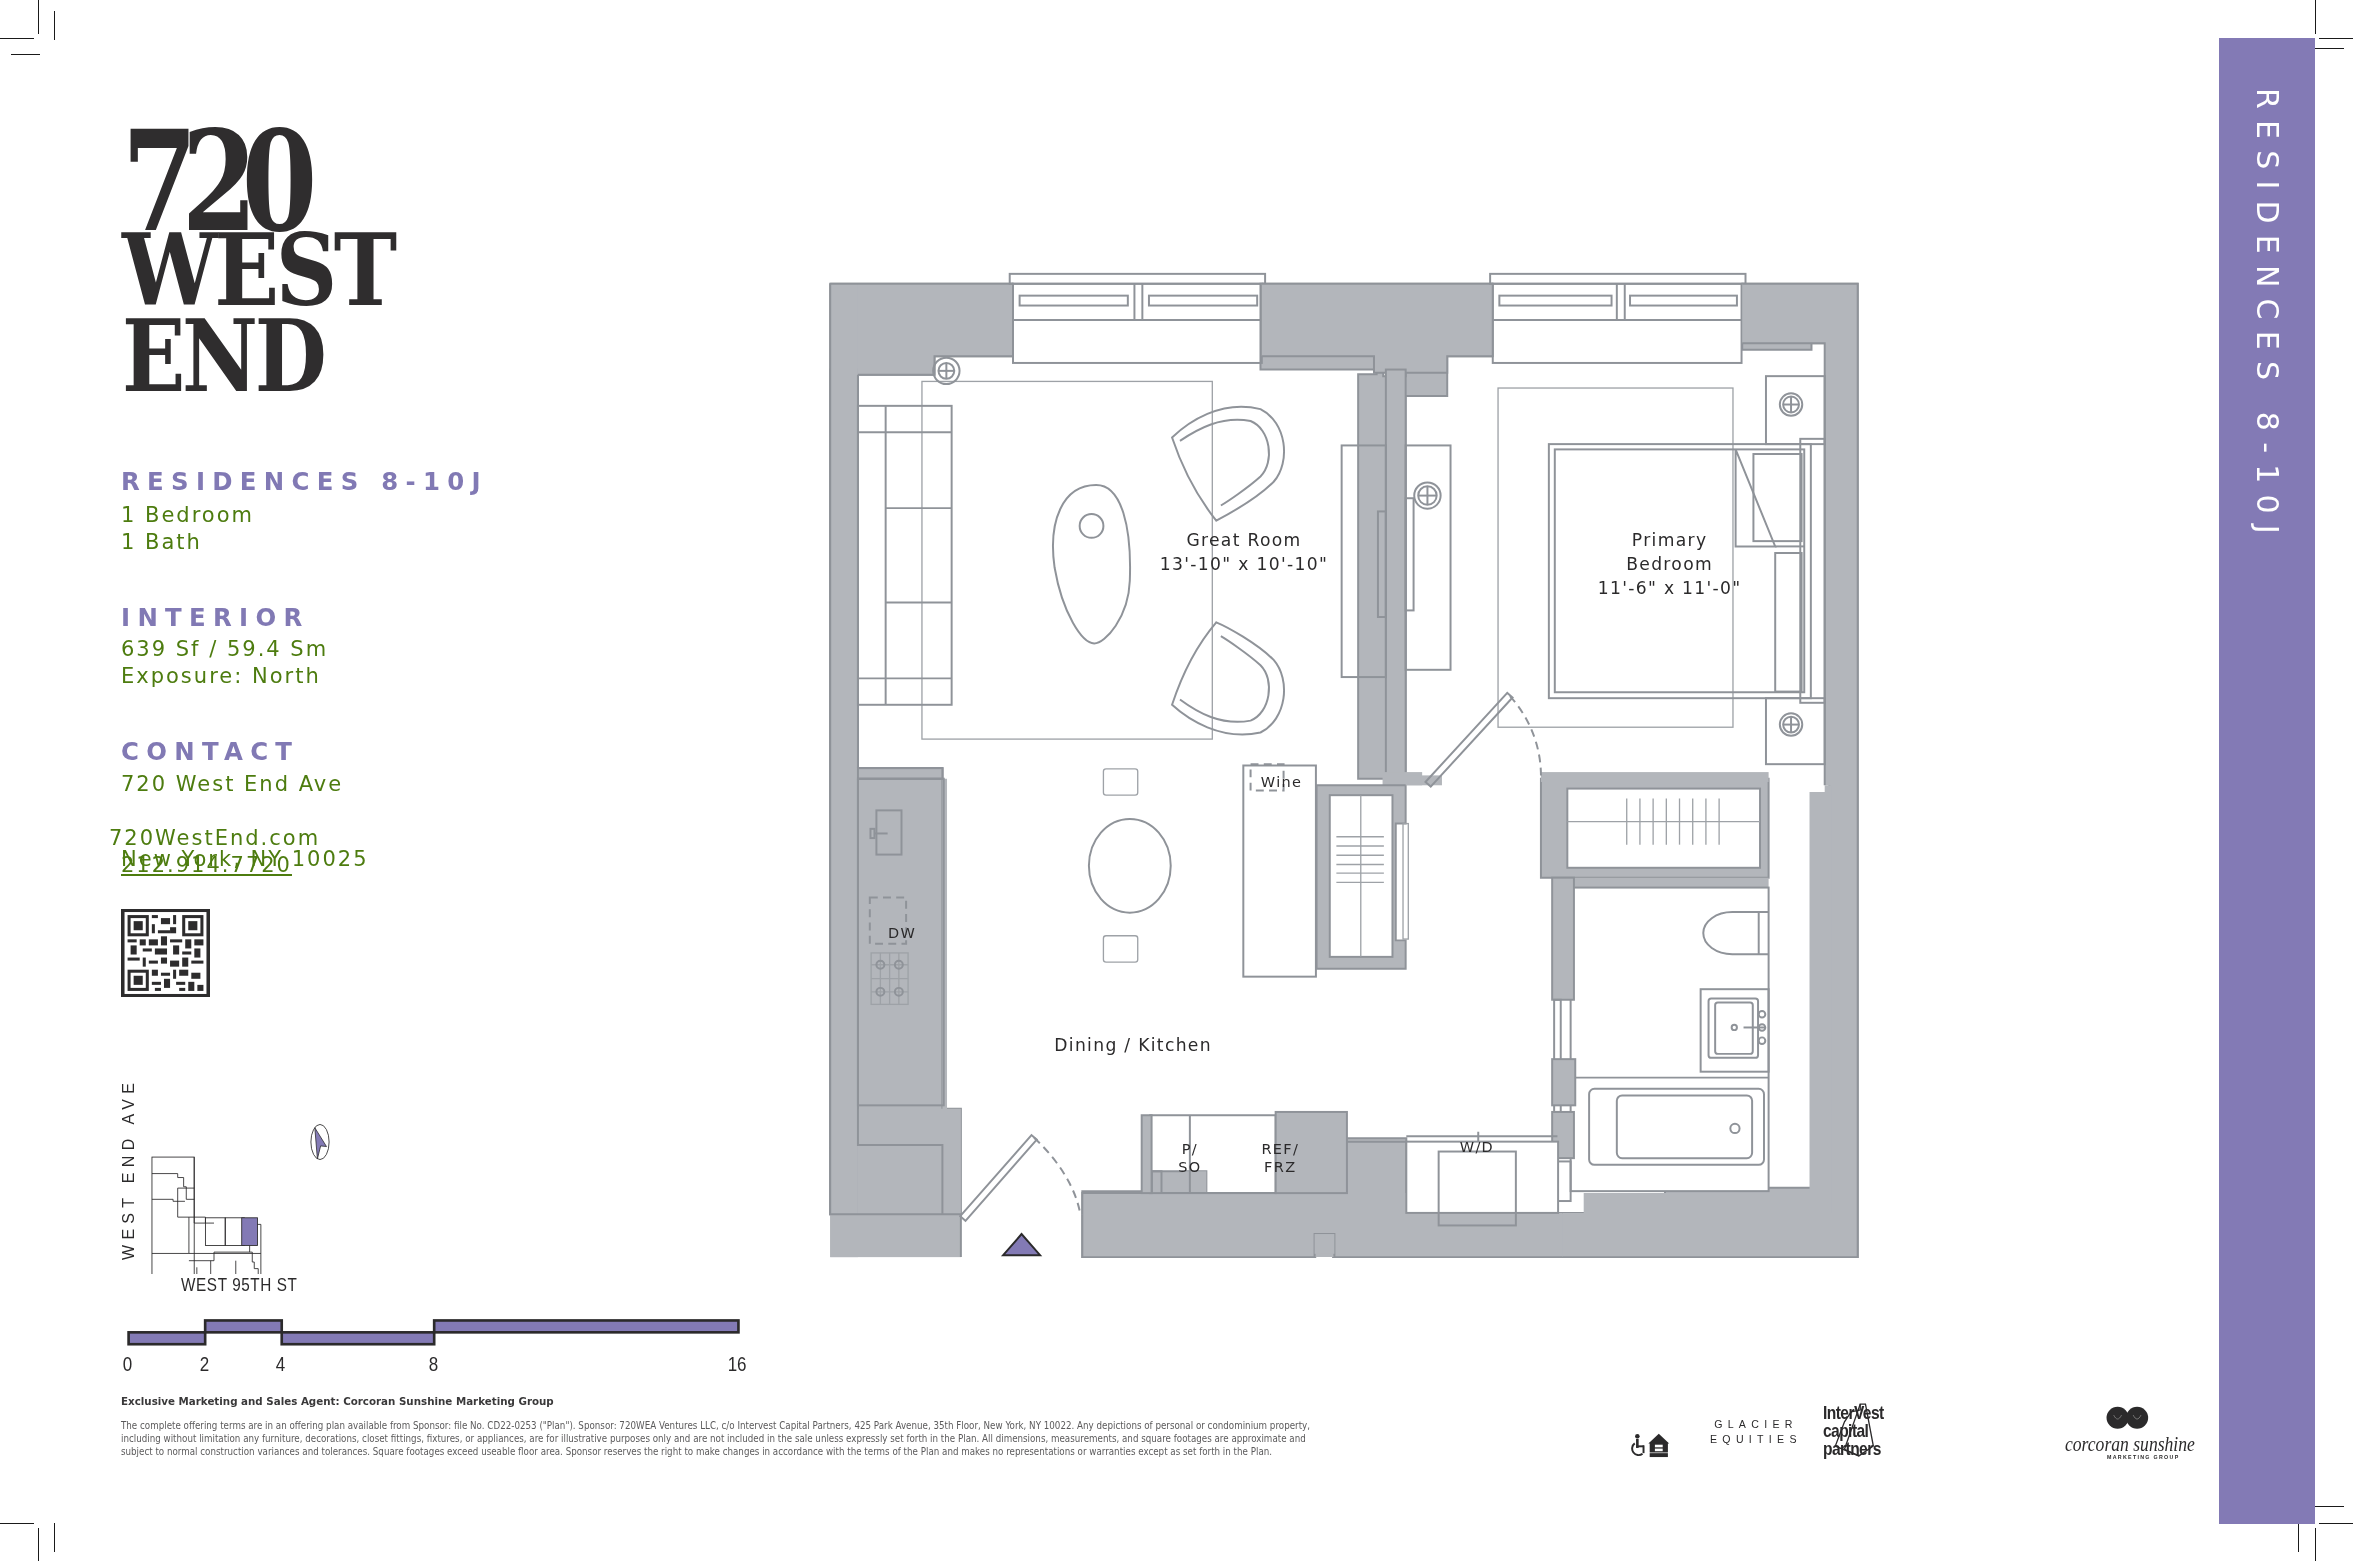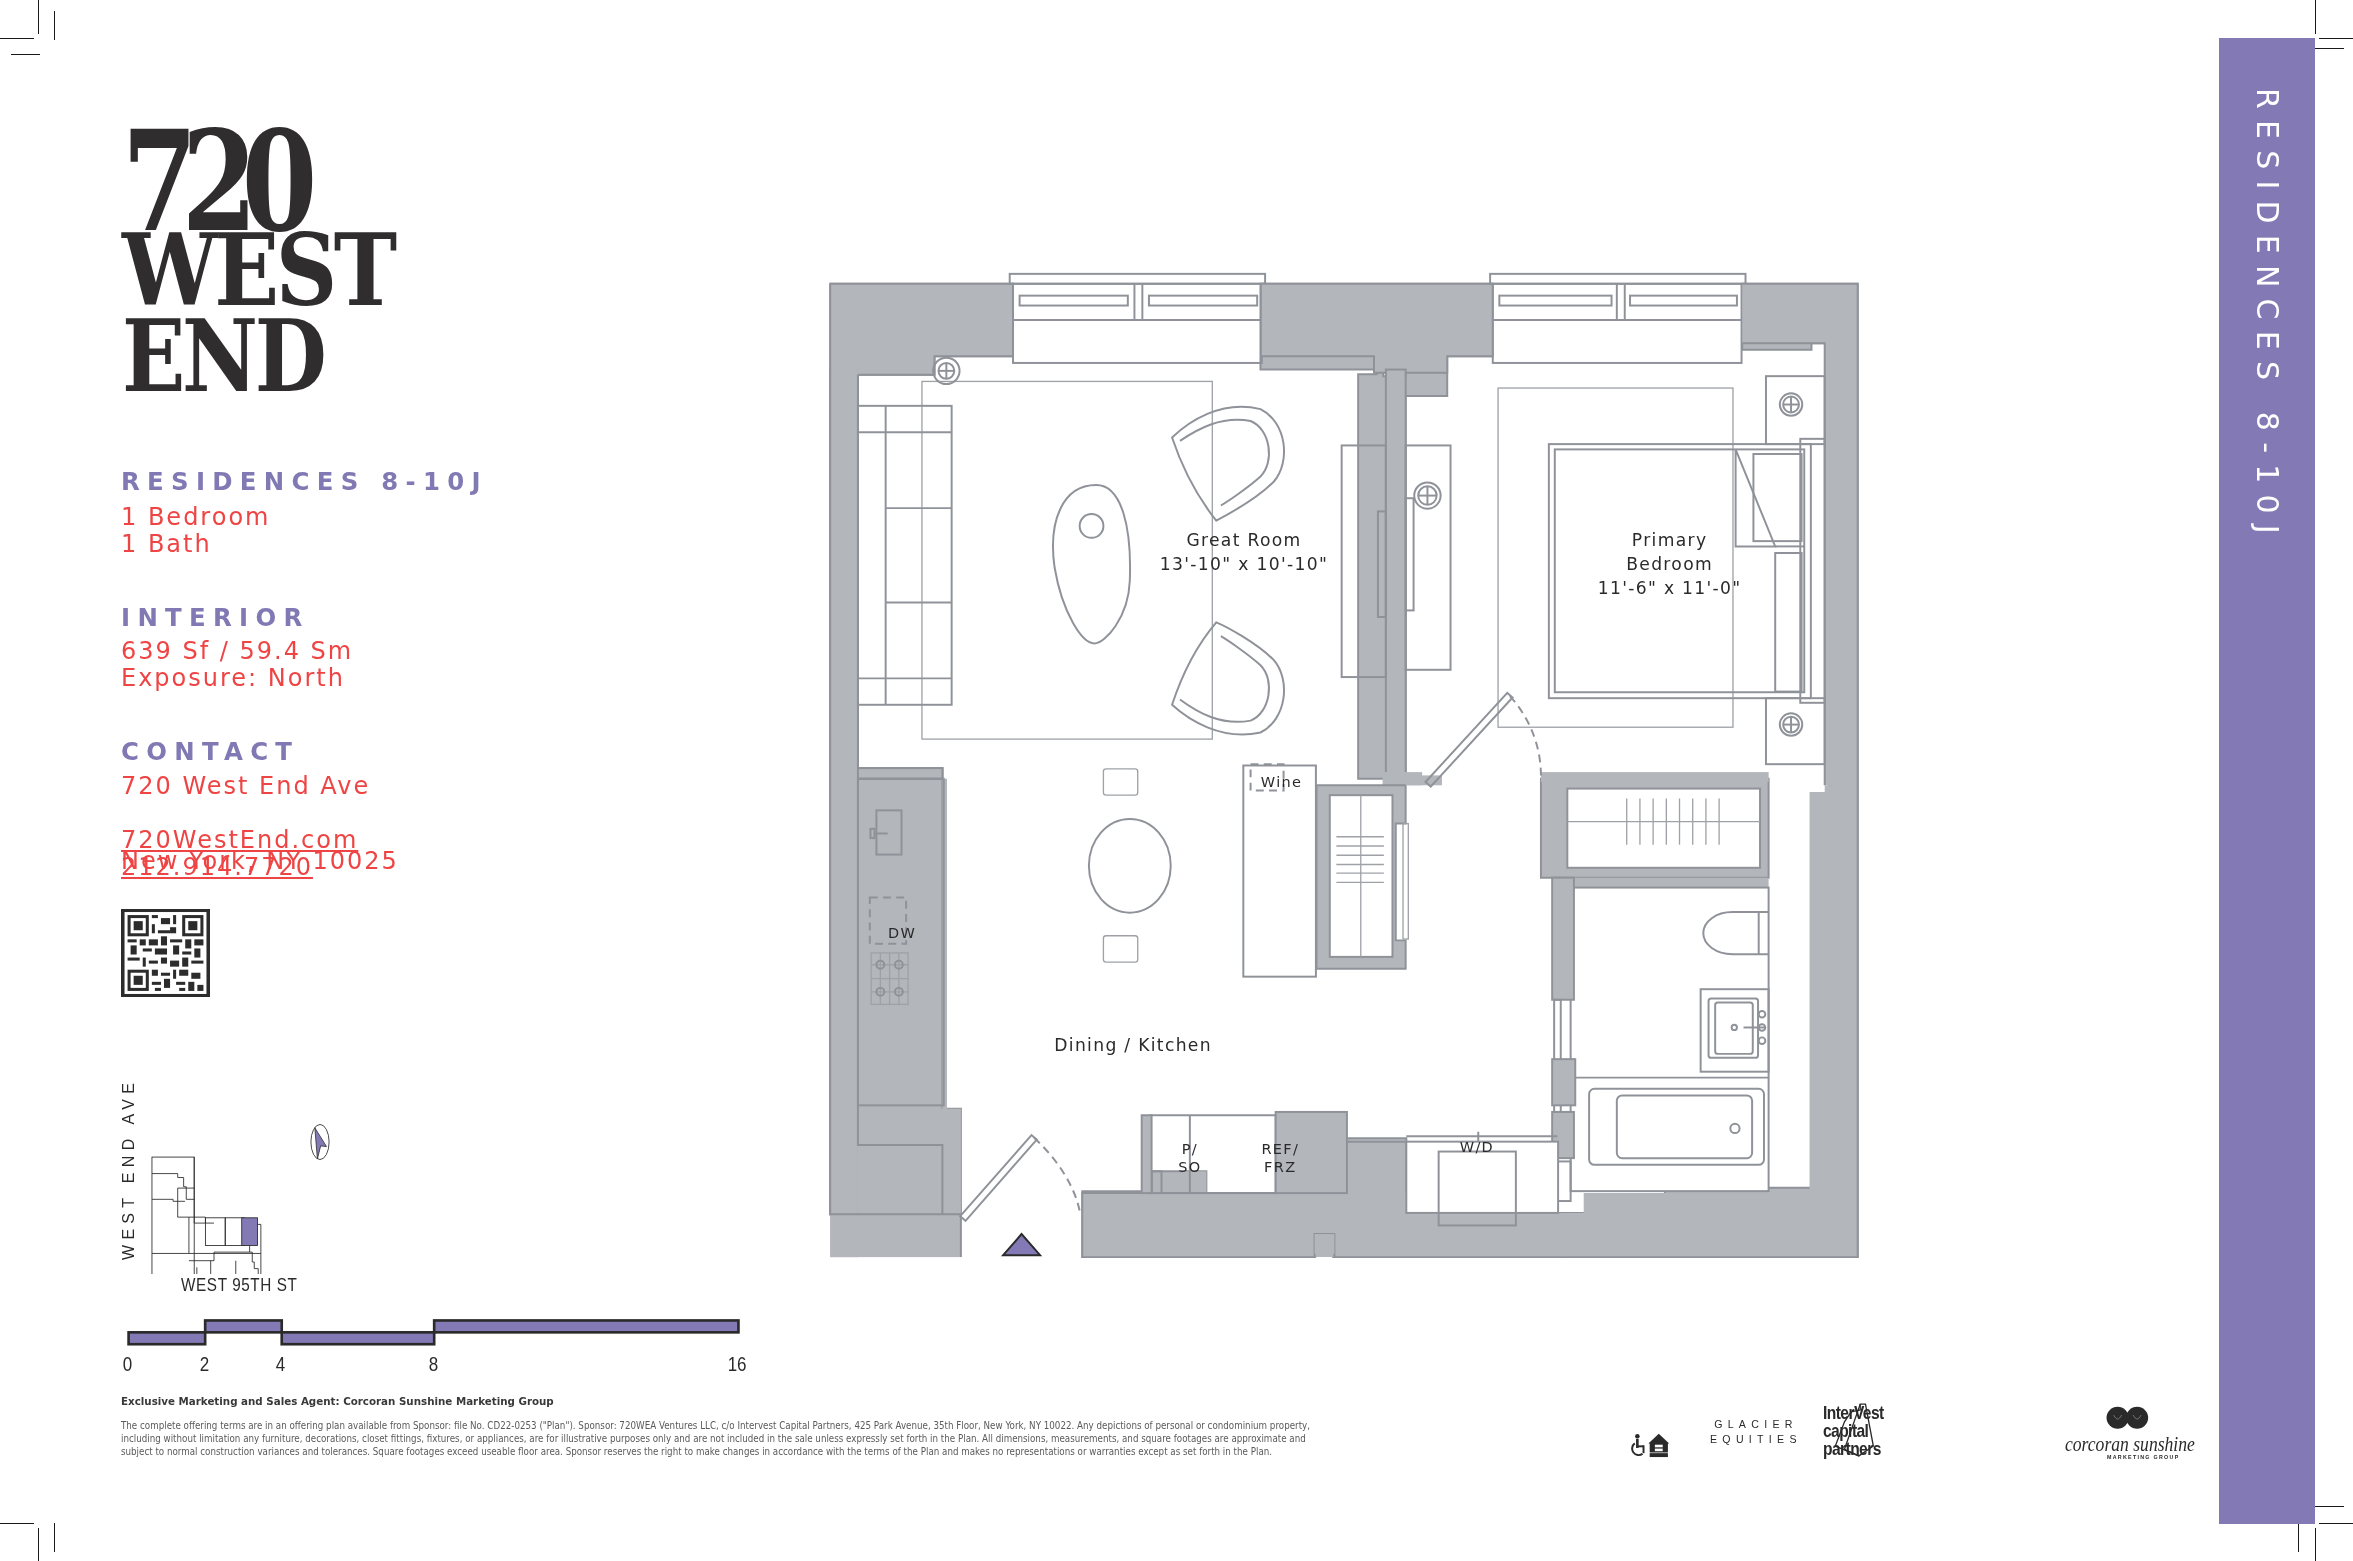--- a/index.html
+++ b/index.html
@@ -10,22 +10,22 @@
   .crop { position:absolute; background:#1a1a1a; }
   
   .logo { position:absolute; left:122px; top:119px; width:277px;
           font-family:"DejaVu Serif", "Liberation Serif", serif; color:#2f2d2e;
           font-weight:bold; line-height:0.9; }
   .logo .l1 { font-size:139px; letter-spacing:-20px; transform:scaleX(0.78); transform-origin:left; display:block; height:99px; }
   .logo .l2 { font-size:99px; letter-spacing:-4px; transform:scaleX(0.86); transform-origin:left; display:block; height:82px; margin-top:8px; }
   .logo .l3 { font-size:99px; letter-spacing:-4px; transform:scaleX(0.84); transform-origin:left; display:block; height:82px; margin-top:4px; }
   .section-title { position:absolute; font-family:"DejaVu Sans", sans-serif; font-weight:bold;
                    color:#8179b4; letter-spacing:7.3px; font-size:24.4px; white-space:nowrap; }
-  .info-line { position:absolute; font-family:"DejaVu Sans", sans-serif; font-size:24px;
-               color:#ef4444; letter-spacing:2px; white-space:nowrap; }
+  .info-line { position:absolute; font-family:"DejaVu Sans", sans-serif; font-size:21px;
+               color:#4d7c0f; letter-spacing:2px; white-space:nowrap; }
   .qr { position:absolute; left:121px; top:909px; width:89px; height:88px; background:#2d2c2d; }
   .side-band { position:absolute; left:2219px; top:38px; width:96px; height:1486px; background:#837ab5; }
   .side-text { position:absolute; left:2267px; top:88px; transform-origin:0 0; transform:rotate(90deg) translateY(-50%);
                color:#ffffff; font-family:"DejaVu Sans", sans-serif; font-size:30px; letter-spacing:11.2px; white-space:nowrap; }
   .street-v { position:absolute; left:120px; top:1260px; transform-origin:0 0; transform:rotate(-90deg);
               font-family:"Liberation Sans", sans-serif; font-size:16px; letter-spacing:5.3px; color:#2b2a2b; white-space:nowrap; }
   .street-h { position:absolute; left:181px; top:1275px; font-family:"Liberation Sans", sans-serif; font-size:18px;
               transform:scaleX(0.85); transform-origin:left; letter-spacing:0.7px; color:#2b2a2b; white-space:nowrap; }
   .scale-num { position:absolute; top:1353px; font-family:"Liberation Sans", sans-serif; font-size:20px; color:#2b2a2b;
                transform:scaleX(0.85); }
@@ -72,21 +72,21 @@
 <div class="info-line" style="left:121px;top:503px;">1 Bedroom</div>
 <div class="info-line" style="left:121px;top:530px;">1 Bath</div>
 
 <div class="section-title" style="left:121px;top:603px;">INTERIOR</div>
 <div class="info-line" style="left:121px;top:637px;">639 Sf / 59.4 Sm</div>
 <div class="info-line" style="left:121px;top:664px;">Exposure: North</div>
 
 <div class="section-title" style="left:121px;top:737px;">CONTACT</div>
 <div class="info-line" style="left:121px;top:772px;text-align:center;">720 West End Ave</div>
 <div class="info-line" style="left:121px;top:799px;margin-top:48px;">New York, NY 10025</div>
-<div class="info-line" style="left:121px;top:826px;text-decoration:underline;">720WestEnd.com</div>
+<div class="info-line" style="left:109px;top:826px;">720WestEnd.com</div>
 <div class="info-line" style="left:121px;top:853px;text-decoration:underline;">212.914.7720</div>
 
 <div class="qr">
   <svg width="89" height="88" viewBox="0 0 29 29" style="display:block;">
     <rect x="0" y="0" width="29" height="29" fill="#2d2c2d"></rect>
     <rect x="1" y="1" width="27" height="27" fill="#ffffff"></rect>
     <g fill="#2d2c2d">
       <rect x="2" y="2" width="7" height="7"></rect>
         <rect x="3" y="3" width="5" height="5" fill="#fff"></rect>
         <rect x="4" y="4" width="3" height="3"></rect>

